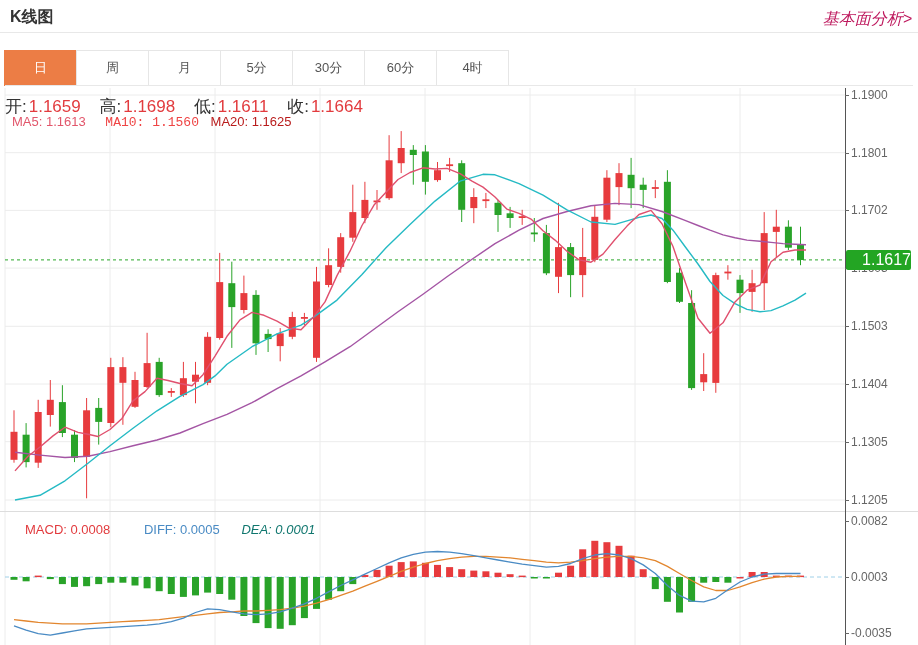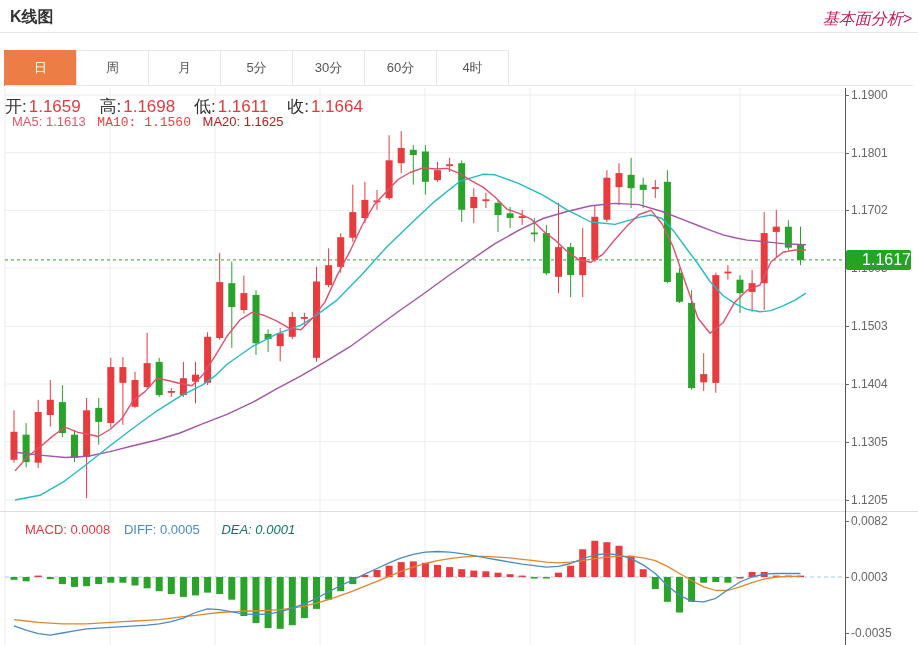--- a/index.html
+++ b/index.html
@@ -10,25 +10,25 @@
   .hdr-divider{position:absolute;left:0;top:32px;width:918px;height:1px;background:#e8e8e8;}
   .tabs{position:absolute;left:5px;top:50px;height:36px;display:flex;}
   .tabs-underline{position:absolute;left:5px;top:85px;width:908px;height:1px;background:#e8e8e8;}
   .tab{width:71px;height:34px;line-height:34px;text-align:center;font-size:13px;color:#555;
     border:1px solid #e6e6e6;margin-left:-1px;background:#fff;cursor:pointer;box-sizing:content-box;}
   .tab.active{background:#ec7d45;border-color:#ec7d45;color:#fff;}
   .infobar{position:absolute;left:5px;top:95px;font-size:17px;white-space:nowrap;z-index:5;}
   .infobar2{position:absolute;left:12px;top:114px;font-size:13px;white-space:nowrap;z-index:5;}
   .lbl{color:#333;margin-right:2px;}
   .val{color:#e23b3e;margin-right:14px;}
-  .ma5t{color:#e2566b;margin-right:8px;}
+  .ma5t{color:#e2566b;margin-right:16px;}
   .ma10t{color:#ef4444;margin-right:8px;font-family:Liberation Mono, monospace;}
   .ma20t{color:#b91c1c;}
   .macd-labels{position:absolute;left:25px;top:522px;font-size:13px;white-space:nowrap;z-index:5;}
-  .macdt{color:#e23b3e;margin-right:10px;}
+  .macdt{color:#e23b3e;margin-right:30px;}
   .difft{color:#4a8bc4;margin-right:18px;}
   .deat{color:#0f766e;font-style:italic;}
   .axis-line{position:absolute;left:845px;top:88px;width:1px;height:557px;background:#555;}
   .pane-divider{position:absolute;left:0;top:511px;width:918px;height:1px;background:#ddd;}
   .ylabel{position:absolute;left:851px;font-size:12px;color:#666;white-space:nowrap;}
   .ytick{position:absolute;left:845px;width:4px;height:1px;background:#666;}
   .badge{position:absolute;left:846px;width:65px;height:20px;background:#23a523;color:#fff;
     font-size:16px;line-height:20px;text-align:right;border-radius:2px;z-index:6;}
   svg{position:absolute;left:0;}
 </style>

